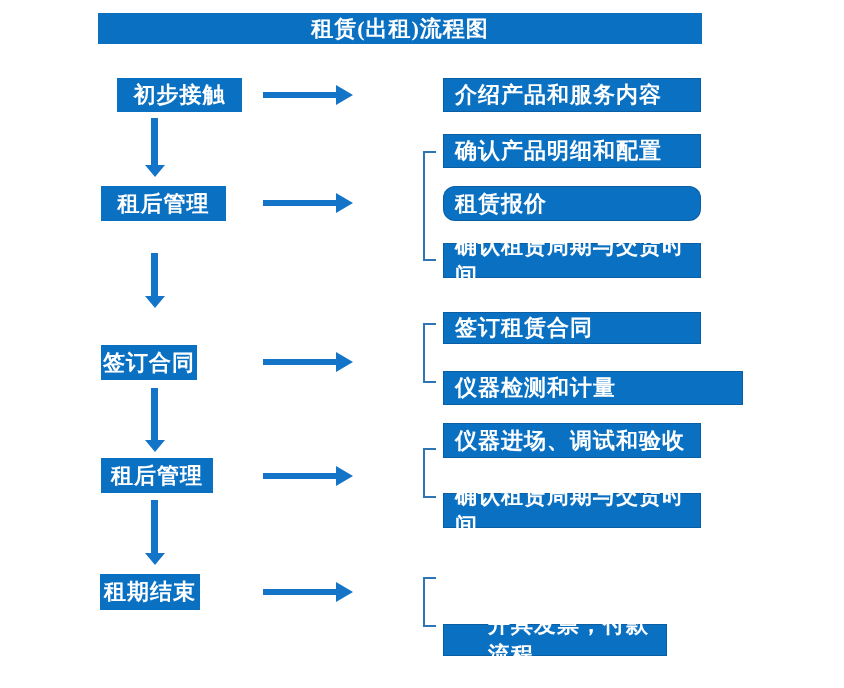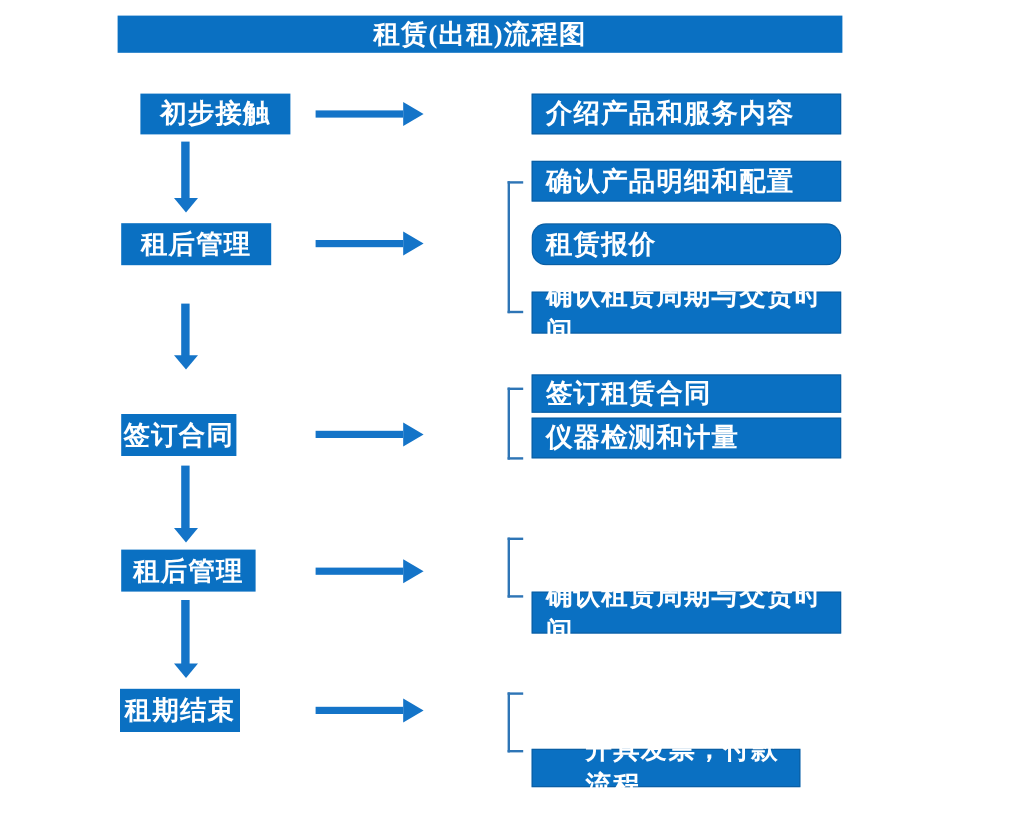--- a/index.html
+++ b/index.html
@@ -71,26 +71,27 @@
   <div class="bracket" style="top:151px;height:110px;"></div>
   <div class="bluebox outbox" style="left:443px;top:134px;width:258px;height:34px;">确认产品明细和配置</div>
   <div class="bluebox outbox" style="left:443px;top:186px;width:258px;height:35px;border-radius:12px;">租赁报价</div>
   <div class="bluebox outbox" style="left:443px;top:243px;width:258px;height:35px;">确认租赁周期与交货时间</div>
   <div class="varrow" style="top:253px;height:55px;"></div>
 
   <div class="bluebox stepbox" style="left:101px;top:345px;width:96px;height:35px;">签订合同</div>
   <div class="harrow" style="left:263px;top:352px;"></div>
   <div class="bracket" style="top:323px;height:60px;"></div>
   <div class="bluebox outbox" style="left:443px;top:312px;width:258px;height:32px;">签订租赁合同</div>
-  <div class="bluebox outbox" style="left:443px;top:348px;width:258px;height:34px;">仪器检测和计量</div>
+  <div class="bluebox outbox" style="left:443px;top:371px;width:300px;height:34px;">仪器检测和计量</div>
   <div class="varrow" style="top:388px;height:64px;"></div>
 
   <div class="bluebox stepbox" style="left:101px;top:458px;width:112px;height:35px;">租后管理</div>
   <div class="harrow" style="left:263px;top:466px;"></div>
   <div class="bracket" style="top:448px;height:50px;"></div>
+  <div class="bluebox outbox" style="left:443px;top:423px;width:258px;height:35px;">仪器进场、调试和验收</div>
   <div class="bluebox outbox" style="left:443px;top:493px;width:258px;height:35px;">确认租赁周期与交货时间</div>
   <div class="varrow" style="top:500px;height:65px;"></div>
 
   <div class="bluebox stepbox" style="left:100px;top:574px;width:100px;height:36px;">租期结束</div>
   <div class="harrow" style="left:263px;top:582px;"></div>
   <div class="bracket" style="top:577px;height:50px;"></div>
   <div class="bluebox outbox" style="left:443px;top:624px;width:224px;height:32px;padding-left:44px;">开具发票，付款流程</div>
 
 </div>
 

